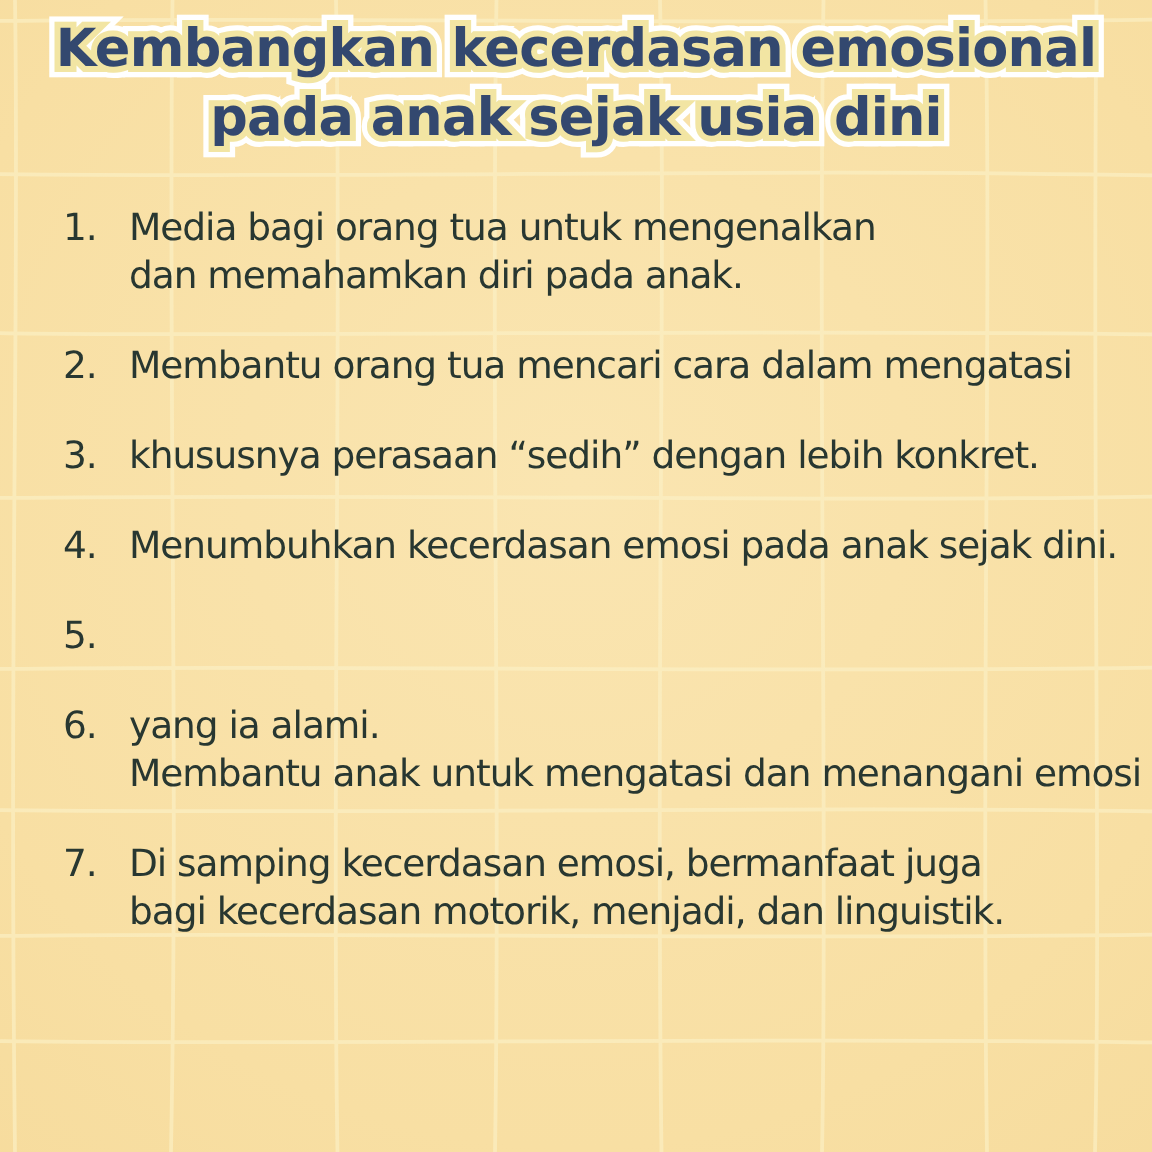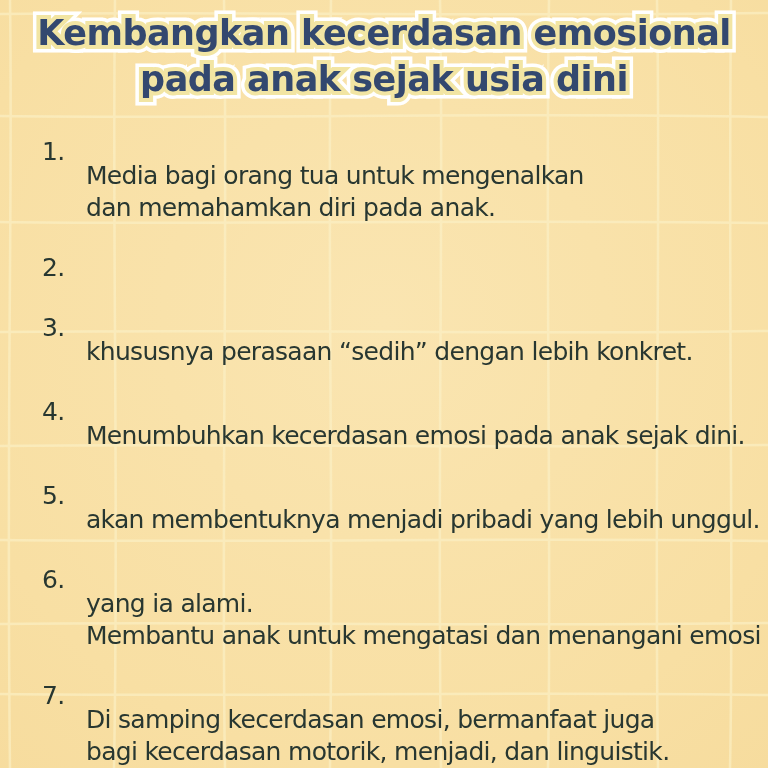--- a/index.html
+++ b/index.html
@@ -84,21 +84,20 @@
   }
   .item:last-child {
     margin-bottom: 0;
   }
   .num {
     flex: 0 0 44px;
     width: 44px;
   }
   .lines {
     flex: 1 1 auto;
-    margin-top: 24px;
   }
   .line {
     display: block;
     white-space: nowrap;
   }
 </style>
 </head>
 <body>
 
 <svg class="grid-layer" viewBox="0 0 768 768" fill="none" stroke="#FCF2C8" stroke-width="2.5" stroke-linecap="round" opacity="0.62">
@@ -141,41 +140,41 @@
       <span class="num">1.</span>
       <span class="lines">
         <span class="line">Media bagi orang tua untuk mengenalkan</span>
         <span class="line">dan memahamkan diri pada anak.</span>
       </span>
     </div>
 
     <div class="item">
       <span class="num">2.</span>
       <span class="lines">
+        <span class="line">Membantu orang tua mencari cara dalam mengatasi</span>
       </span>
     </div>
 
     <div class="item">
       <span class="num">3.</span>
       <span class="lines">
         <span class="line">khususnya perasaan “sedih” dengan lebih konkret.</span>
       </span>
     </div>
 
     <div class="item">
       <span class="num">4.</span>
       <span class="lines">
         <span class="line">Menumbuhkan kecerdasan emosi pada anak sejak dini.</span>
       </span>
     </div>
 
     <div class="item">
       <span class="num">5.</span>
       <span class="lines">
-        <span class="line">akan membentuknya menjadi pribadi yang lebih unggul.</span>
       </span>
     </div>
 
     <div class="item">
       <span class="num">6.</span>
       <span class="lines">
         <span class="line">yang ia alami.</span>
         <span class="line">Membantu anak untuk mengatasi dan menangani emosi</span>
       </span>
     </div>

